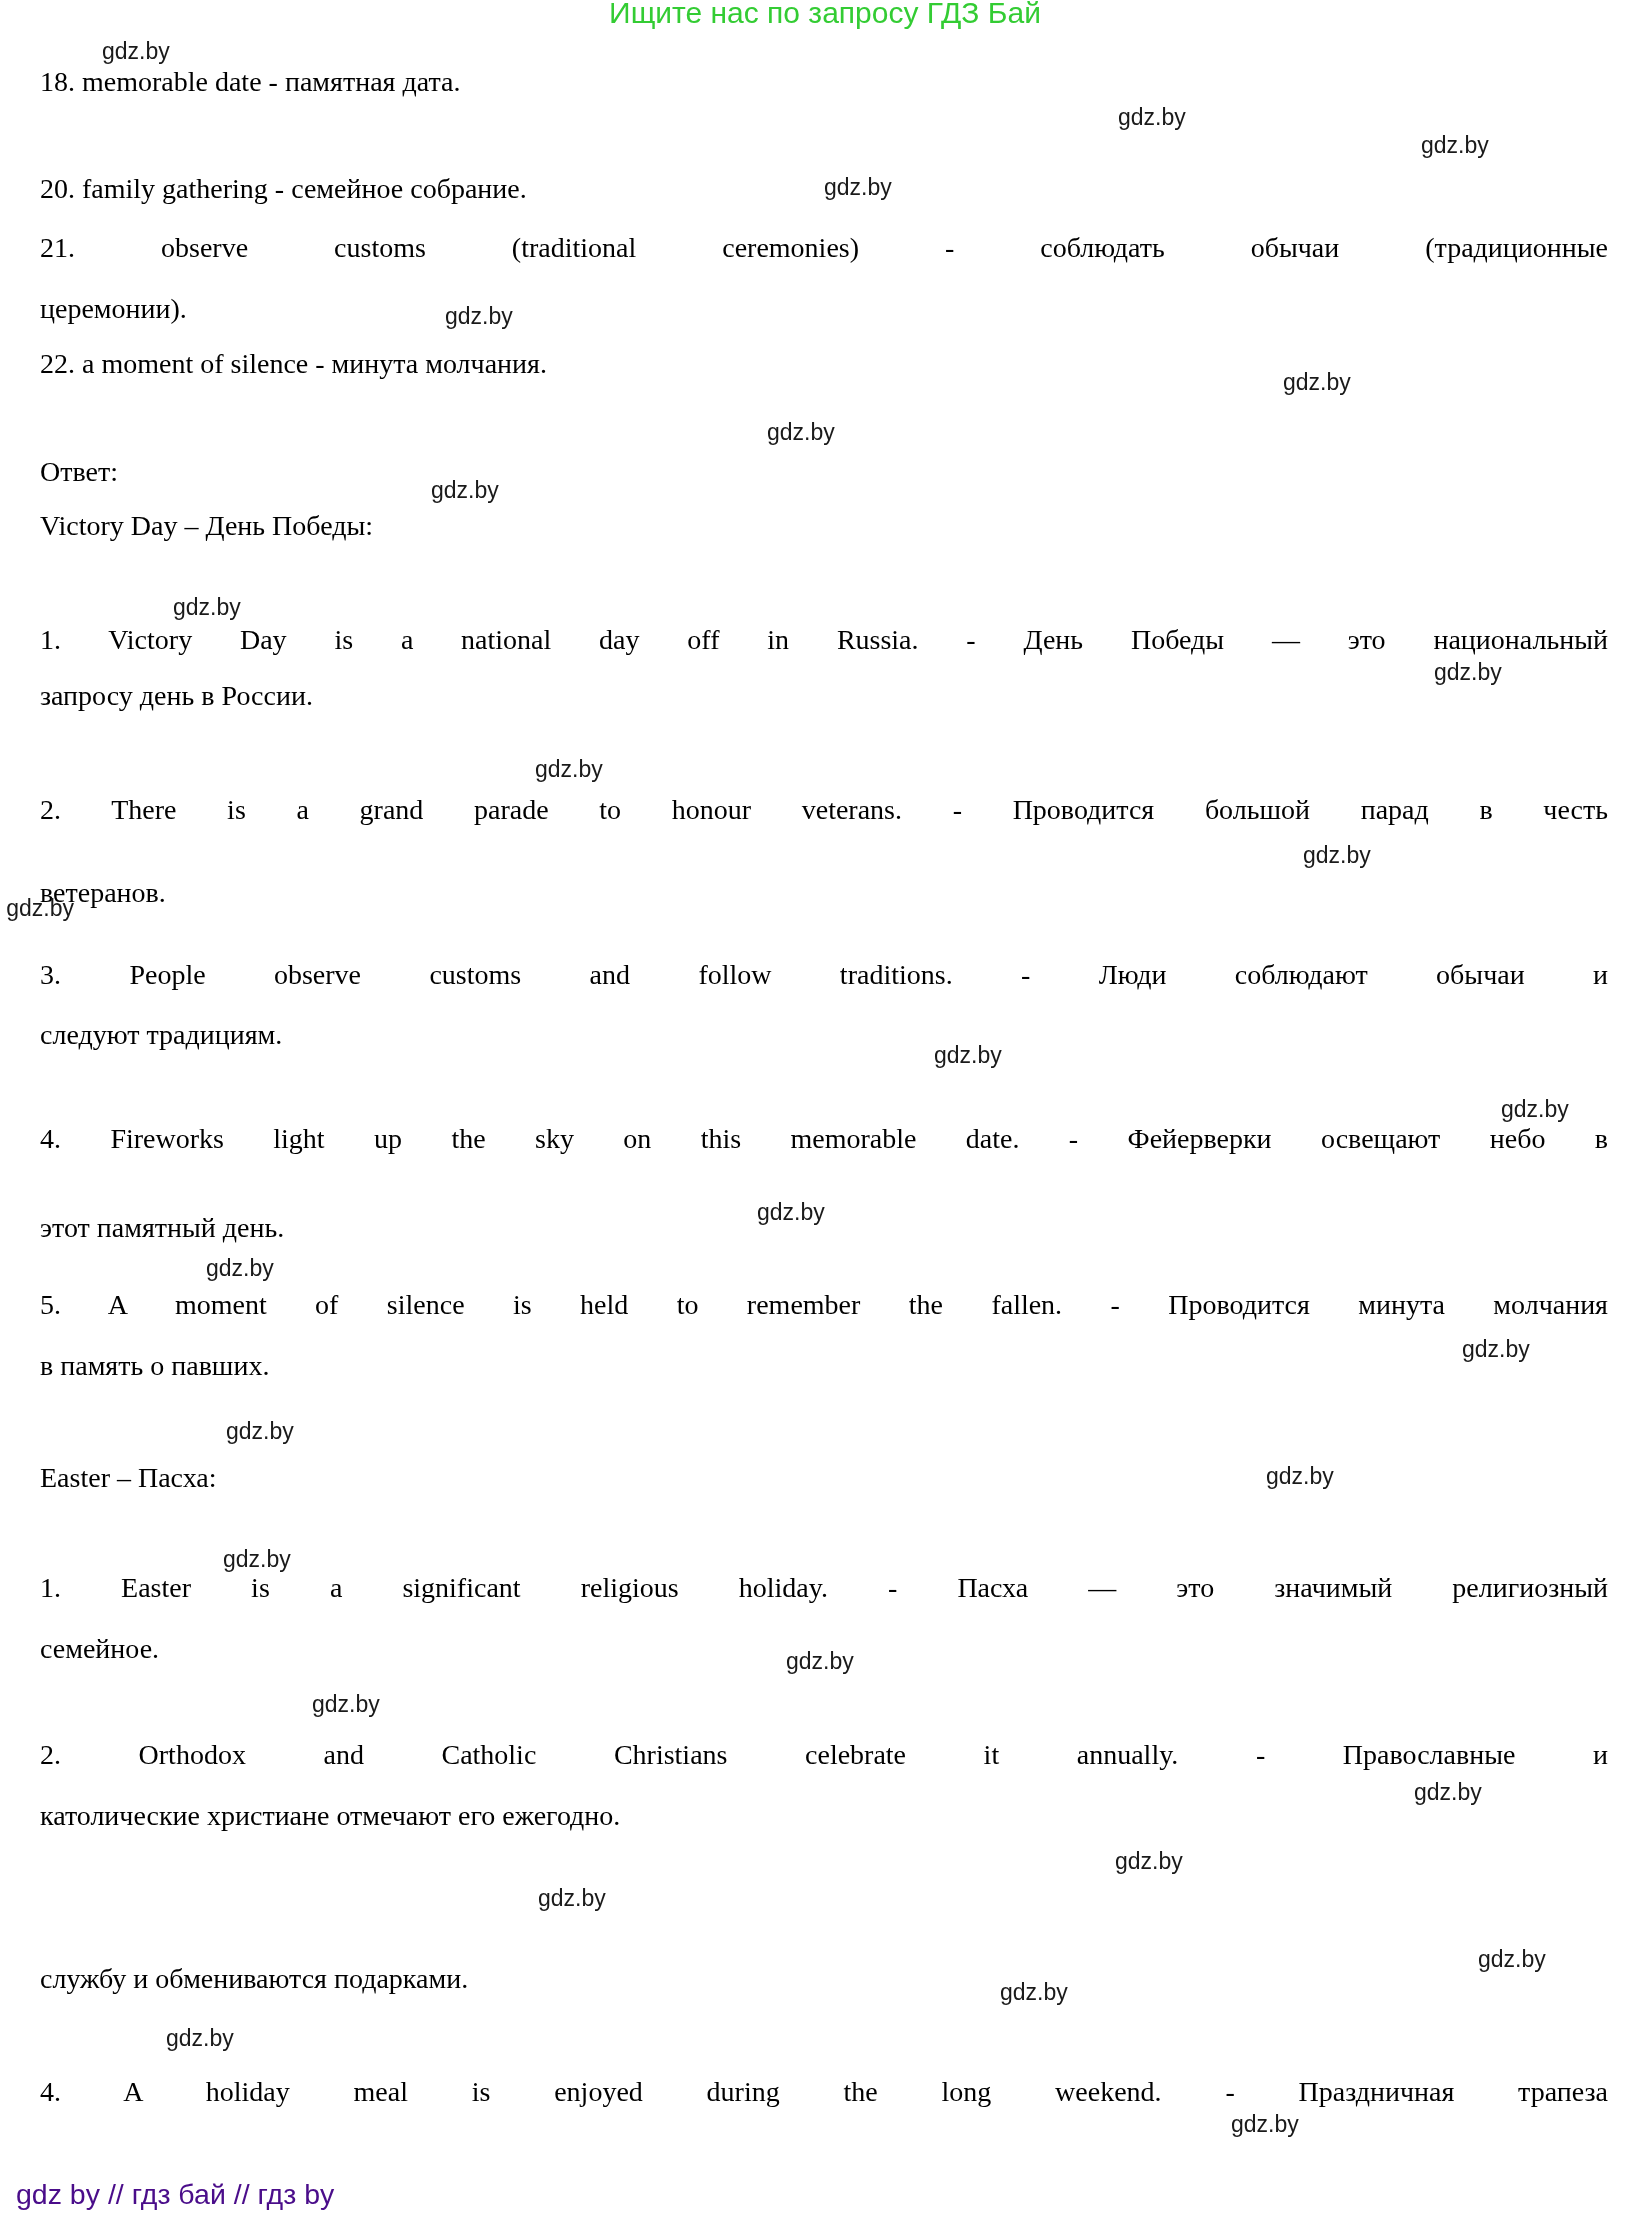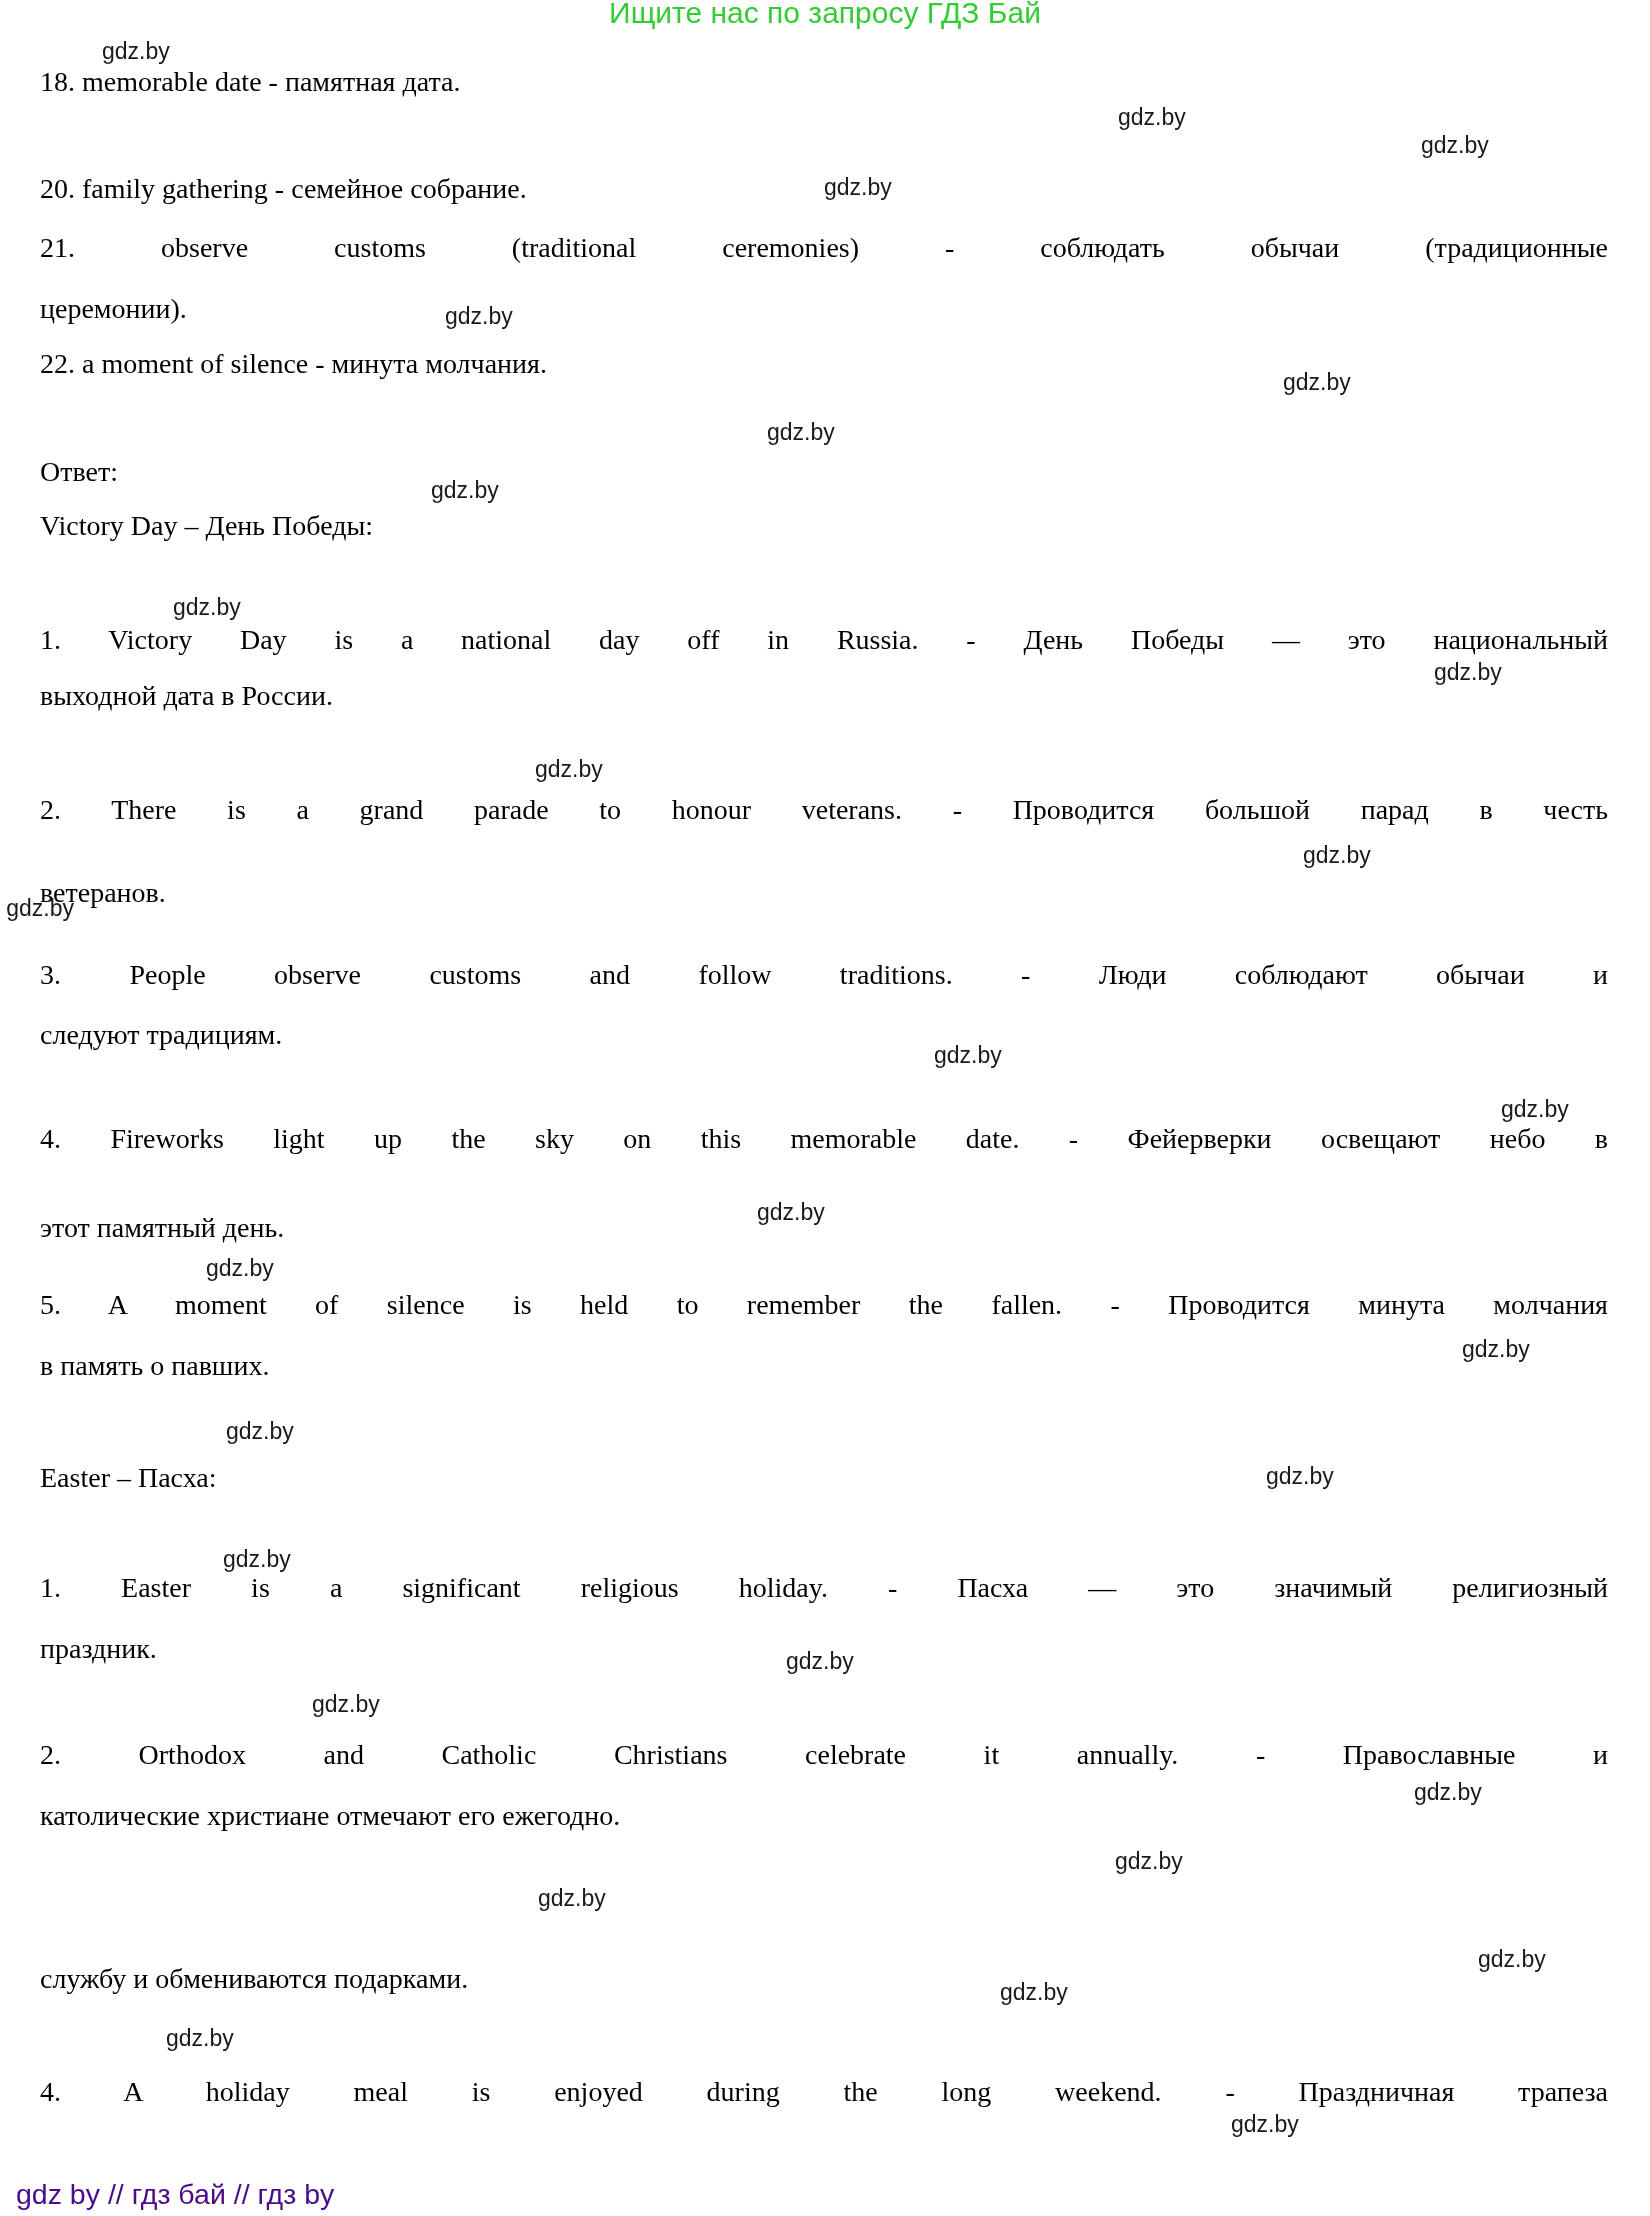--- a/index.html
+++ b/index.html
@@ -57,34 +57,34 @@
   <div class="line" style="top:62px">18. memorable date - памятная дата.</div>
   <div class="line" style="top:169px">20. family gathering - семейное собрание.</div>
   <div class="line fill" style="top:228px">21. observe customs (traditional ceremonies) - соблюдать обычаи (традиционные</div>
   <div class="line" style="top:289px">церемонии).</div>
   <div class="line" style="top:344px">22. a moment of silence - минута молчания.</div>
 
   <div class="line" style="top:452px">Ответ:</div>
   <div class="line" style="top:506px">Victory Day – День Победы:</div>
 
   <div class="line fill" style="top:620px">1. Victory Day is a national day off in Russia. - День Победы — это национальный</div>
-  <div class="line" style="top:676px">выходной дата в России.</div>
+  <div class="line" style="top:676px">запросу день в России.</div>
   <div class="line fill" style="top:790px">2. There is a grand parade to honour veterans. - Проводится большой парад в честь</div>
   <div class="line" style="top:873px">ветеранов.</div>
   <div class="line fill" style="top:955px">3. People observe customs and follow traditions. - Люди соблюдают обычаи и</div>
   <div class="line" style="top:1015px">следуют традициям.</div>
   <div class="line fill" style="top:1119px">4. Fireworks light up the sky on this memorable date. - Фейерверки освещают небо в</div>
   <div class="line" style="top:1208px">этот памятный день.</div>
   <div class="line fill" style="top:1285px">5. A moment of silence is held to remember the fallen. - Проводится минута молчания</div>
   <div class="line" style="top:1346px">в память о павших.</div>
 
   <div class="line" style="top:1458px">Easter – Пасха:</div>
 
   <div class="line fill" style="top:1568px">1. Easter is a significant religious holiday. - Пасха — это значимый религиозный</div>
-  <div class="line" style="top:1629px">праздник.</div>
+  <div class="line" style="top:1629px">семейное.</div>
   <div class="line fill" style="top:1735px">2. Orthodox and Catholic Christians celebrate it annually. - Православные и</div>
   <div class="line" style="top:1796px">католические христиане отмечают его ежегодно.</div>
   <div class="line" style="top:1959px">службу и обмениваются подарками.</div>
   <div class="line fill" style="top:2072px">4. A holiday meal is enjoyed during the long weekend. - Праздничная трапеза</div>
 
   <span class="wm" style="left:102px;top:39px">gdz.by</span>
   <span class="wm" style="left:1118px;top:105px">gdz.by</span>
   <span class="wm" style="left:1421px;top:133px">gdz.by</span>
   <span class="wm" style="left:824px;top:175px">gdz.by</span>
   <span class="wm" style="left:445px;top:304px">gdz.by</span>

